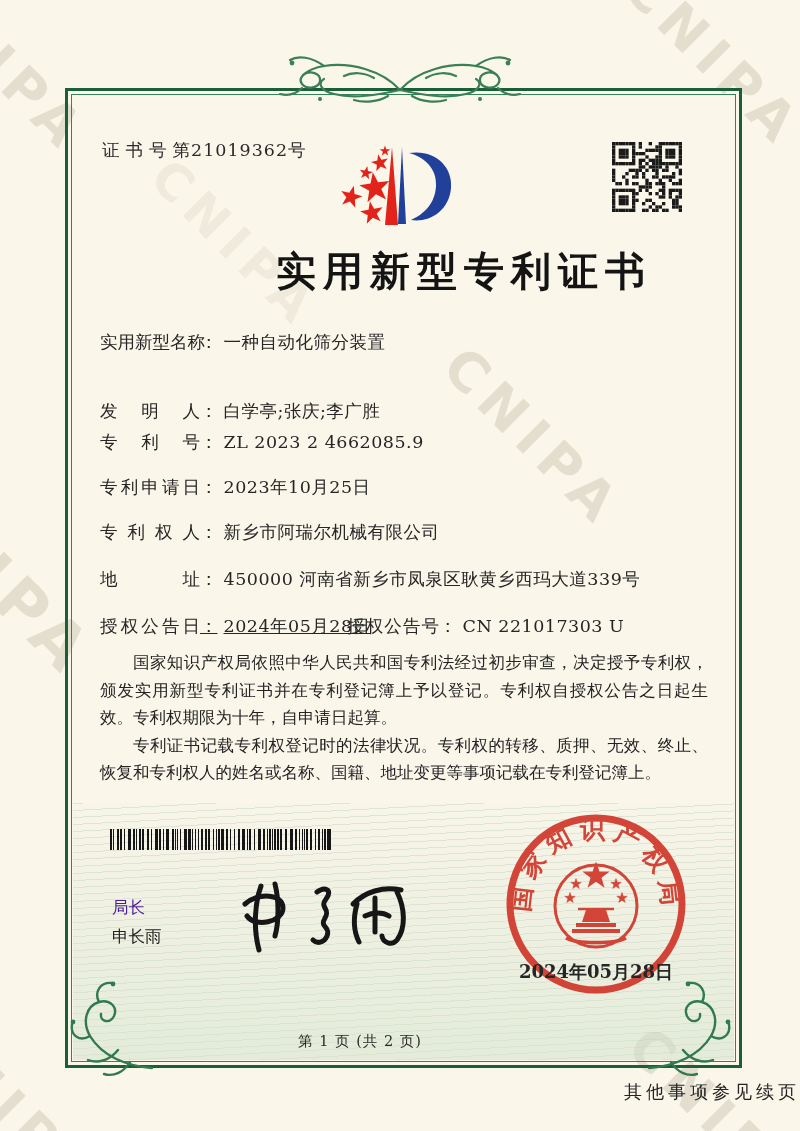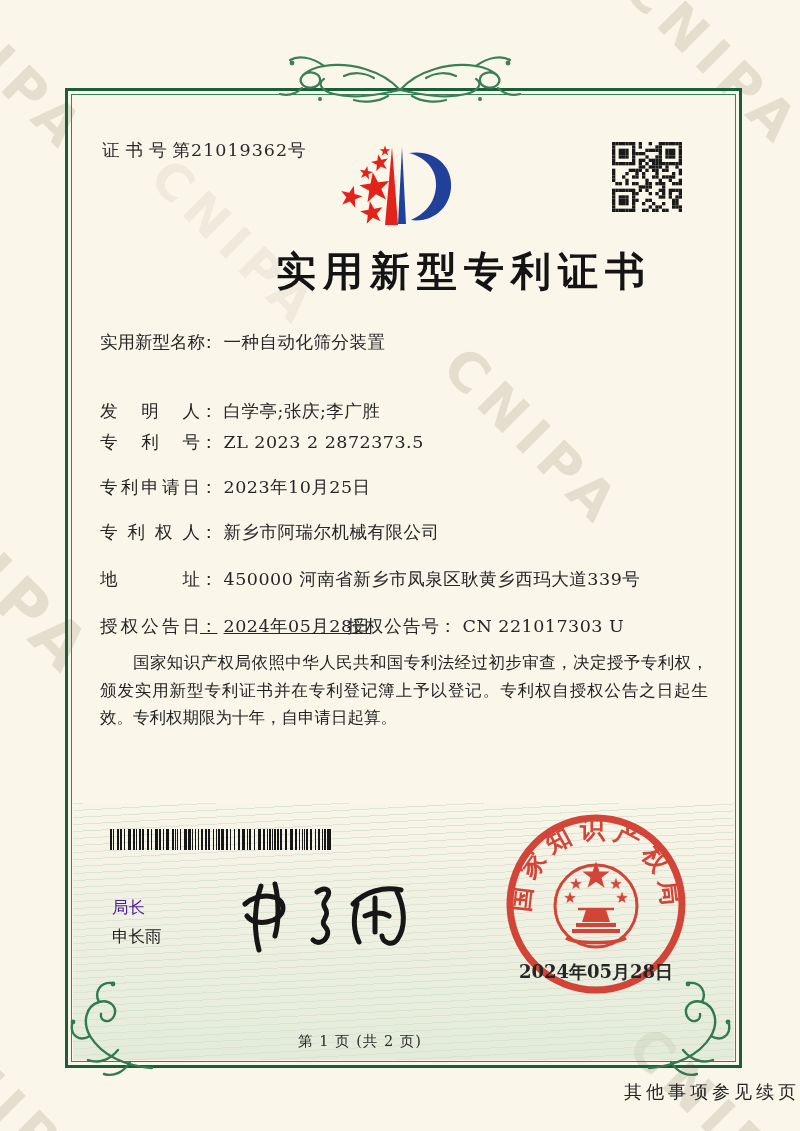--- a/index.html
+++ b/index.html
@@ -377,41 +377,42 @@
 <div class="doc-title">实用新型专利证书</div>
 
 <div class="fields">
   <div class="frow r1">
     <span class="flabel">实用新型名称</span><span class="colon">：</span><span class="fval">一种自动化筛分装置</span>
   </div>
   <div class="frow r2">
     <span class="flabel">发明人</span><span class="colon">：</span><span class="fval">白学亭;张庆;李广胜</span>
   </div>
   <div class="frow r3">
-    <span class="flabel">专利号</span><span class="colon">：</span><span class="fval">ZL 2023 2 2872373.5</span>
+    <span class="flabel">专利号</span><span class="colon">：</span><span class="fval">ZL 2023 2 4662085.9</span>
   </div>
   <div class="frow r4">
     <span class="flabel">专利申请日</span><span class="colon">：</span><span class="fval">2023年10月25日</span>
   </div>
   <div class="frow r5">
     <span class="flabel">专利权人</span><span class="colon">：</span><span class="fval">新乡市阿瑞尔机械有限公司</span>
   </div>
   <div class="frow r6">
     <span class="flabel">地址</span><span class="colon">：</span><span class="fval">450000 河南省新乡市凤泉区耿黄乡西玛大道339号</span>
   </div>
   <div class="frow r7">
     <span class="flabel">授权公告日</span><span class="colon">：</span><span class="fval">2024年05月28日</span>
     <span class="grant-right">
       <span class="flabel">授权公告号</span><span class="colon">：</span><span class="fval">CN 221017303 U</span>
     </span>
   </div>
 </div>
 
 <div class="paras">
   <p>国家知识产权局依照中华人民共和国专利法经过初步审查，决定授予专利权，颁发实用新型专利证书并在专利登记簿上予以登记。专利权自授权公告之日起生效。专利权期限为十年，自申请日起算。</p>
+  <p>专利证书记载专利权登记时的法律状况。专利权的转移、质押、无效、终止、恢复和专利权人的姓名或名称、国籍、地址变更等事项记载在专利登记簿上。</p>
 </div>
 
 <svg class="barcode" viewBox="0 0 222 21" preserveAspectRatio="none" id="barcode-svg">
     <rect x="0" y="0" width="2" height="21" fill="#161616"></rect>
     <rect x="3" y="0" width="1" height="21" fill="#161616"></rect>
     <rect x="7" y="0" width="2" height="21" fill="#161616"></rect>
     <rect x="10" y="0" width="2" height="21" fill="#161616"></rect>
     <rect x="14" y="0" width="1" height="21" fill="#161616"></rect>
     <rect x="18" y="0" width="3" height="21" fill="#161616"></rect>
     <rect x="23" y="0" width="2" height="21" fill="#161616"></rect>

